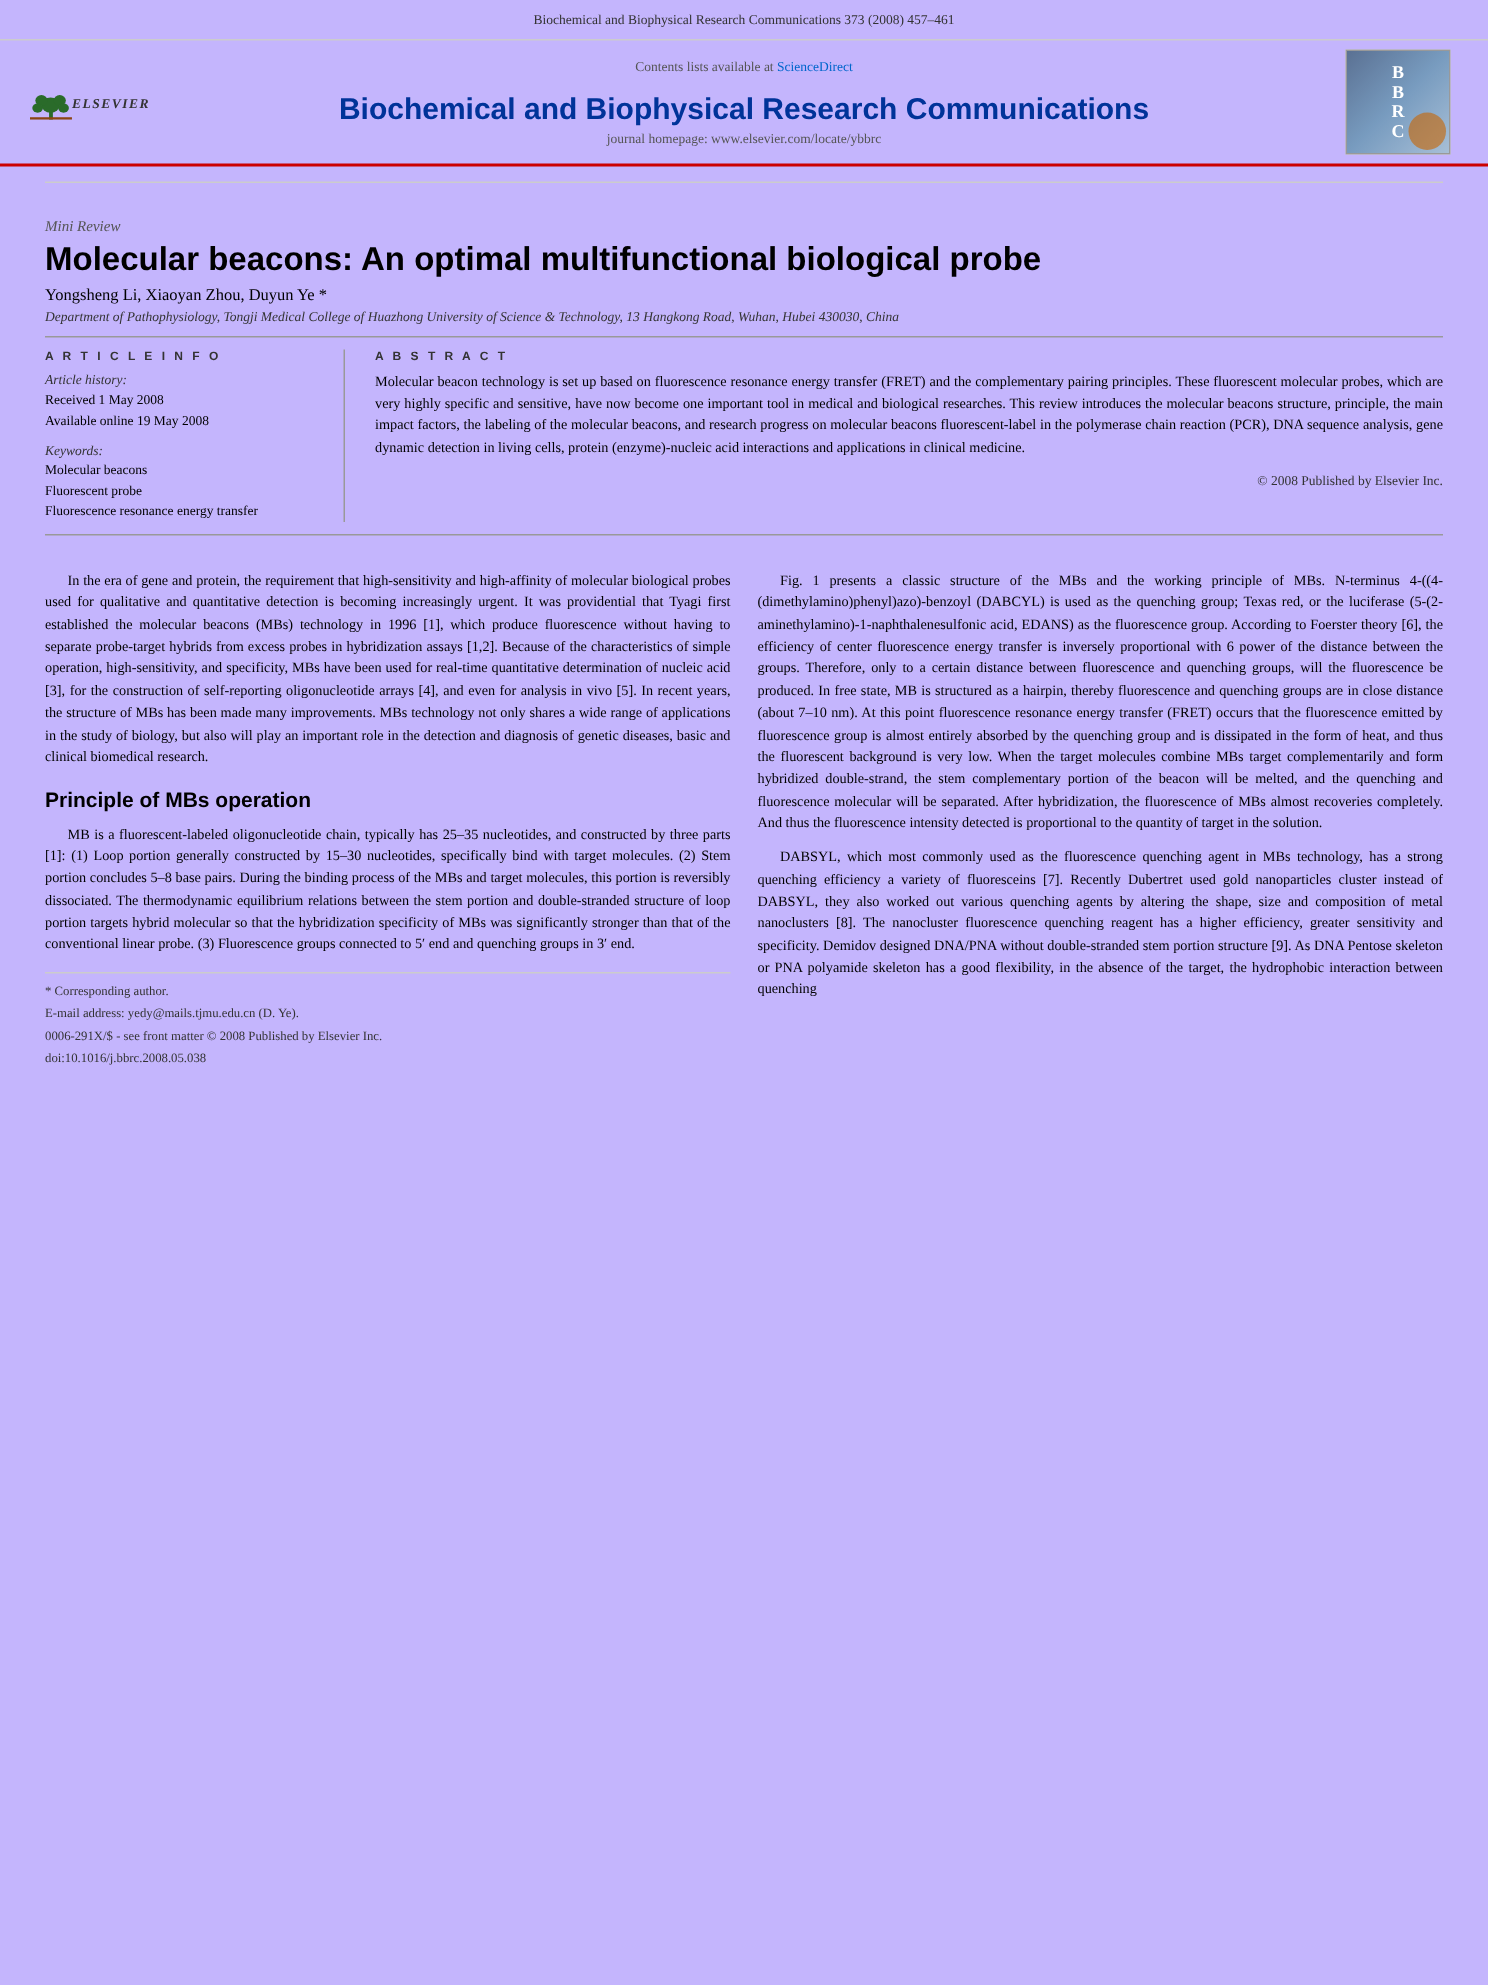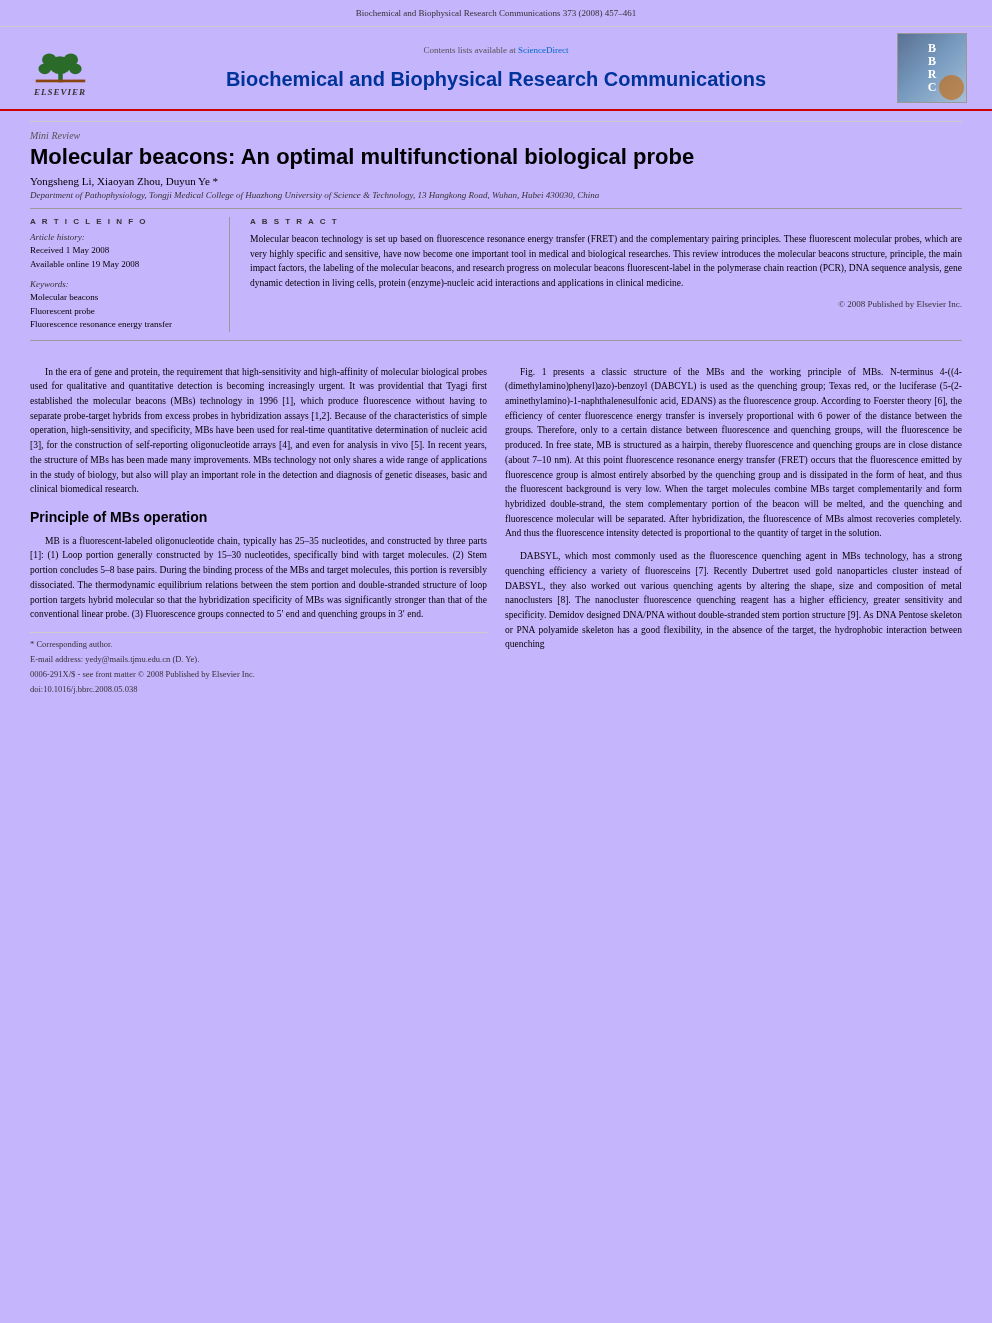--- a/index.html
+++ b/index.html
@@ -33,21 +33,21 @@
 
     .header-content {
       display: flex;
       align-items: center;
       justify-content: space-between;
       padding: 6px 20px;
       border-bottom: 2px solid #c00;
     }
     .elsevier-logo {
       display: flex;
-      flex-direction: column;
+      flex-direction: row;
       align-items: center;
       width: 80px;
     }
     .elsevier-tree {
       width: 55px;
       height: 45px;
     }
     .elsevier-text {
       font-size: 9px;
       font-style: italic;
@@ -106,21 +106,21 @@
     .article-main {
       padding: 10px 30px 10px 30px;
     }
 
     .mini-review-label {
       font-size: 10px;
       font-style: italic;
       color: #555;
       margin-bottom: 3px;
       border-top: 1px solid #ccc;
-      padding-top: 8px;
+      padding-top: 24px;
     }
 
     .article-title {
       font-size: 22px;
       font-weight: bold;
       color: #000;
       margin-bottom: 5px;
       font-family: Arial, sans-serif;
     }
 
@@ -273,20 +273,21 @@
       </svg>
       <div class="elsevier-text">ELSEVIER</div>
     </div>
 
     <div class="journal-title-block">
       <div class="sciencedirect-line">
         <span>Contents lists available at</span>
         <span class="sciencedirect-link">ScienceDirect</span>
       </div>
       <div class="journal-title-main">Biochemical and Biophysical Research Communications</div>
+      <div class="journal-homepage">journal homepage: www.elsevier.com/locate/ybbrc</div>
     </div>
 
     <div class="journal-logo-right">
       <div class="bbrc-logo">
         <div style="position:absolute;top:0;left:0;right:0;bottom:0;background:linear-gradient(135deg,#1a3a6b 0%,#4477aa 50%,#88aacc 100%);opacity:0.7;"></div>
         <div style="position:relative;z-index:1;text-align:center;color:white;font-weight:bold;font-size:12px;line-height:1.1;">
           <div>B</div>
             <div>B</div>
             <div>R</div>
             <div>C</div>

